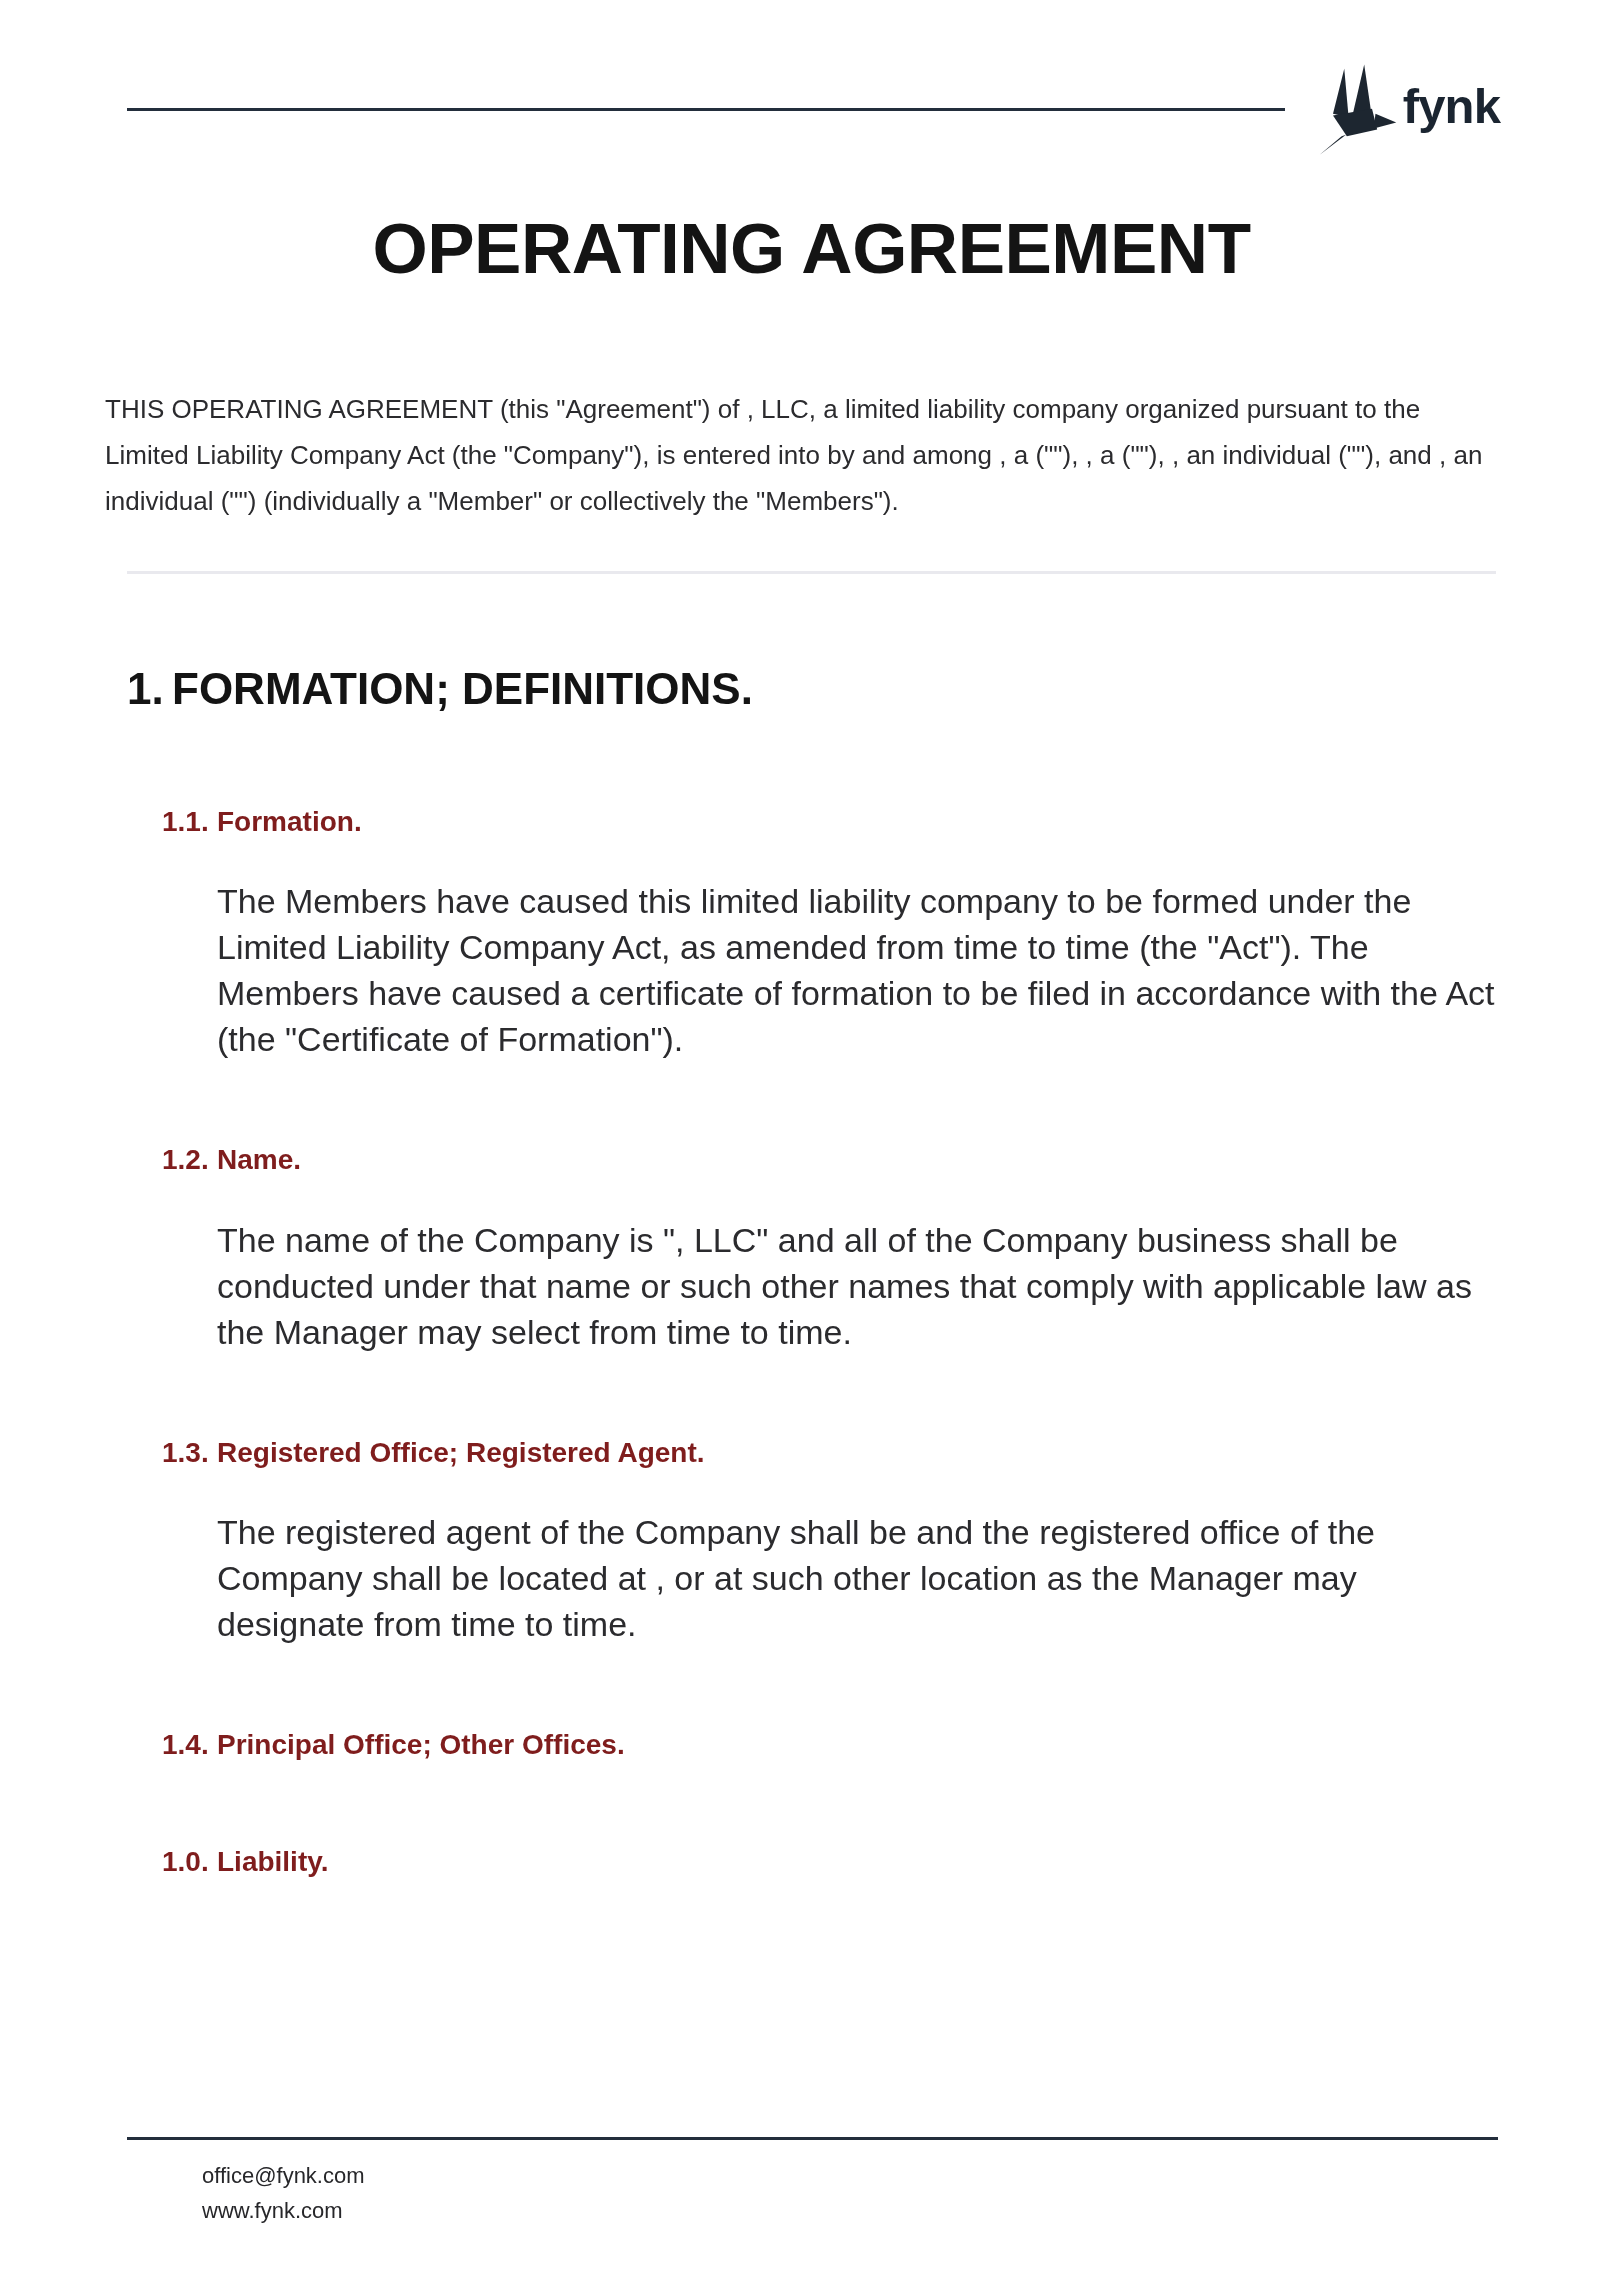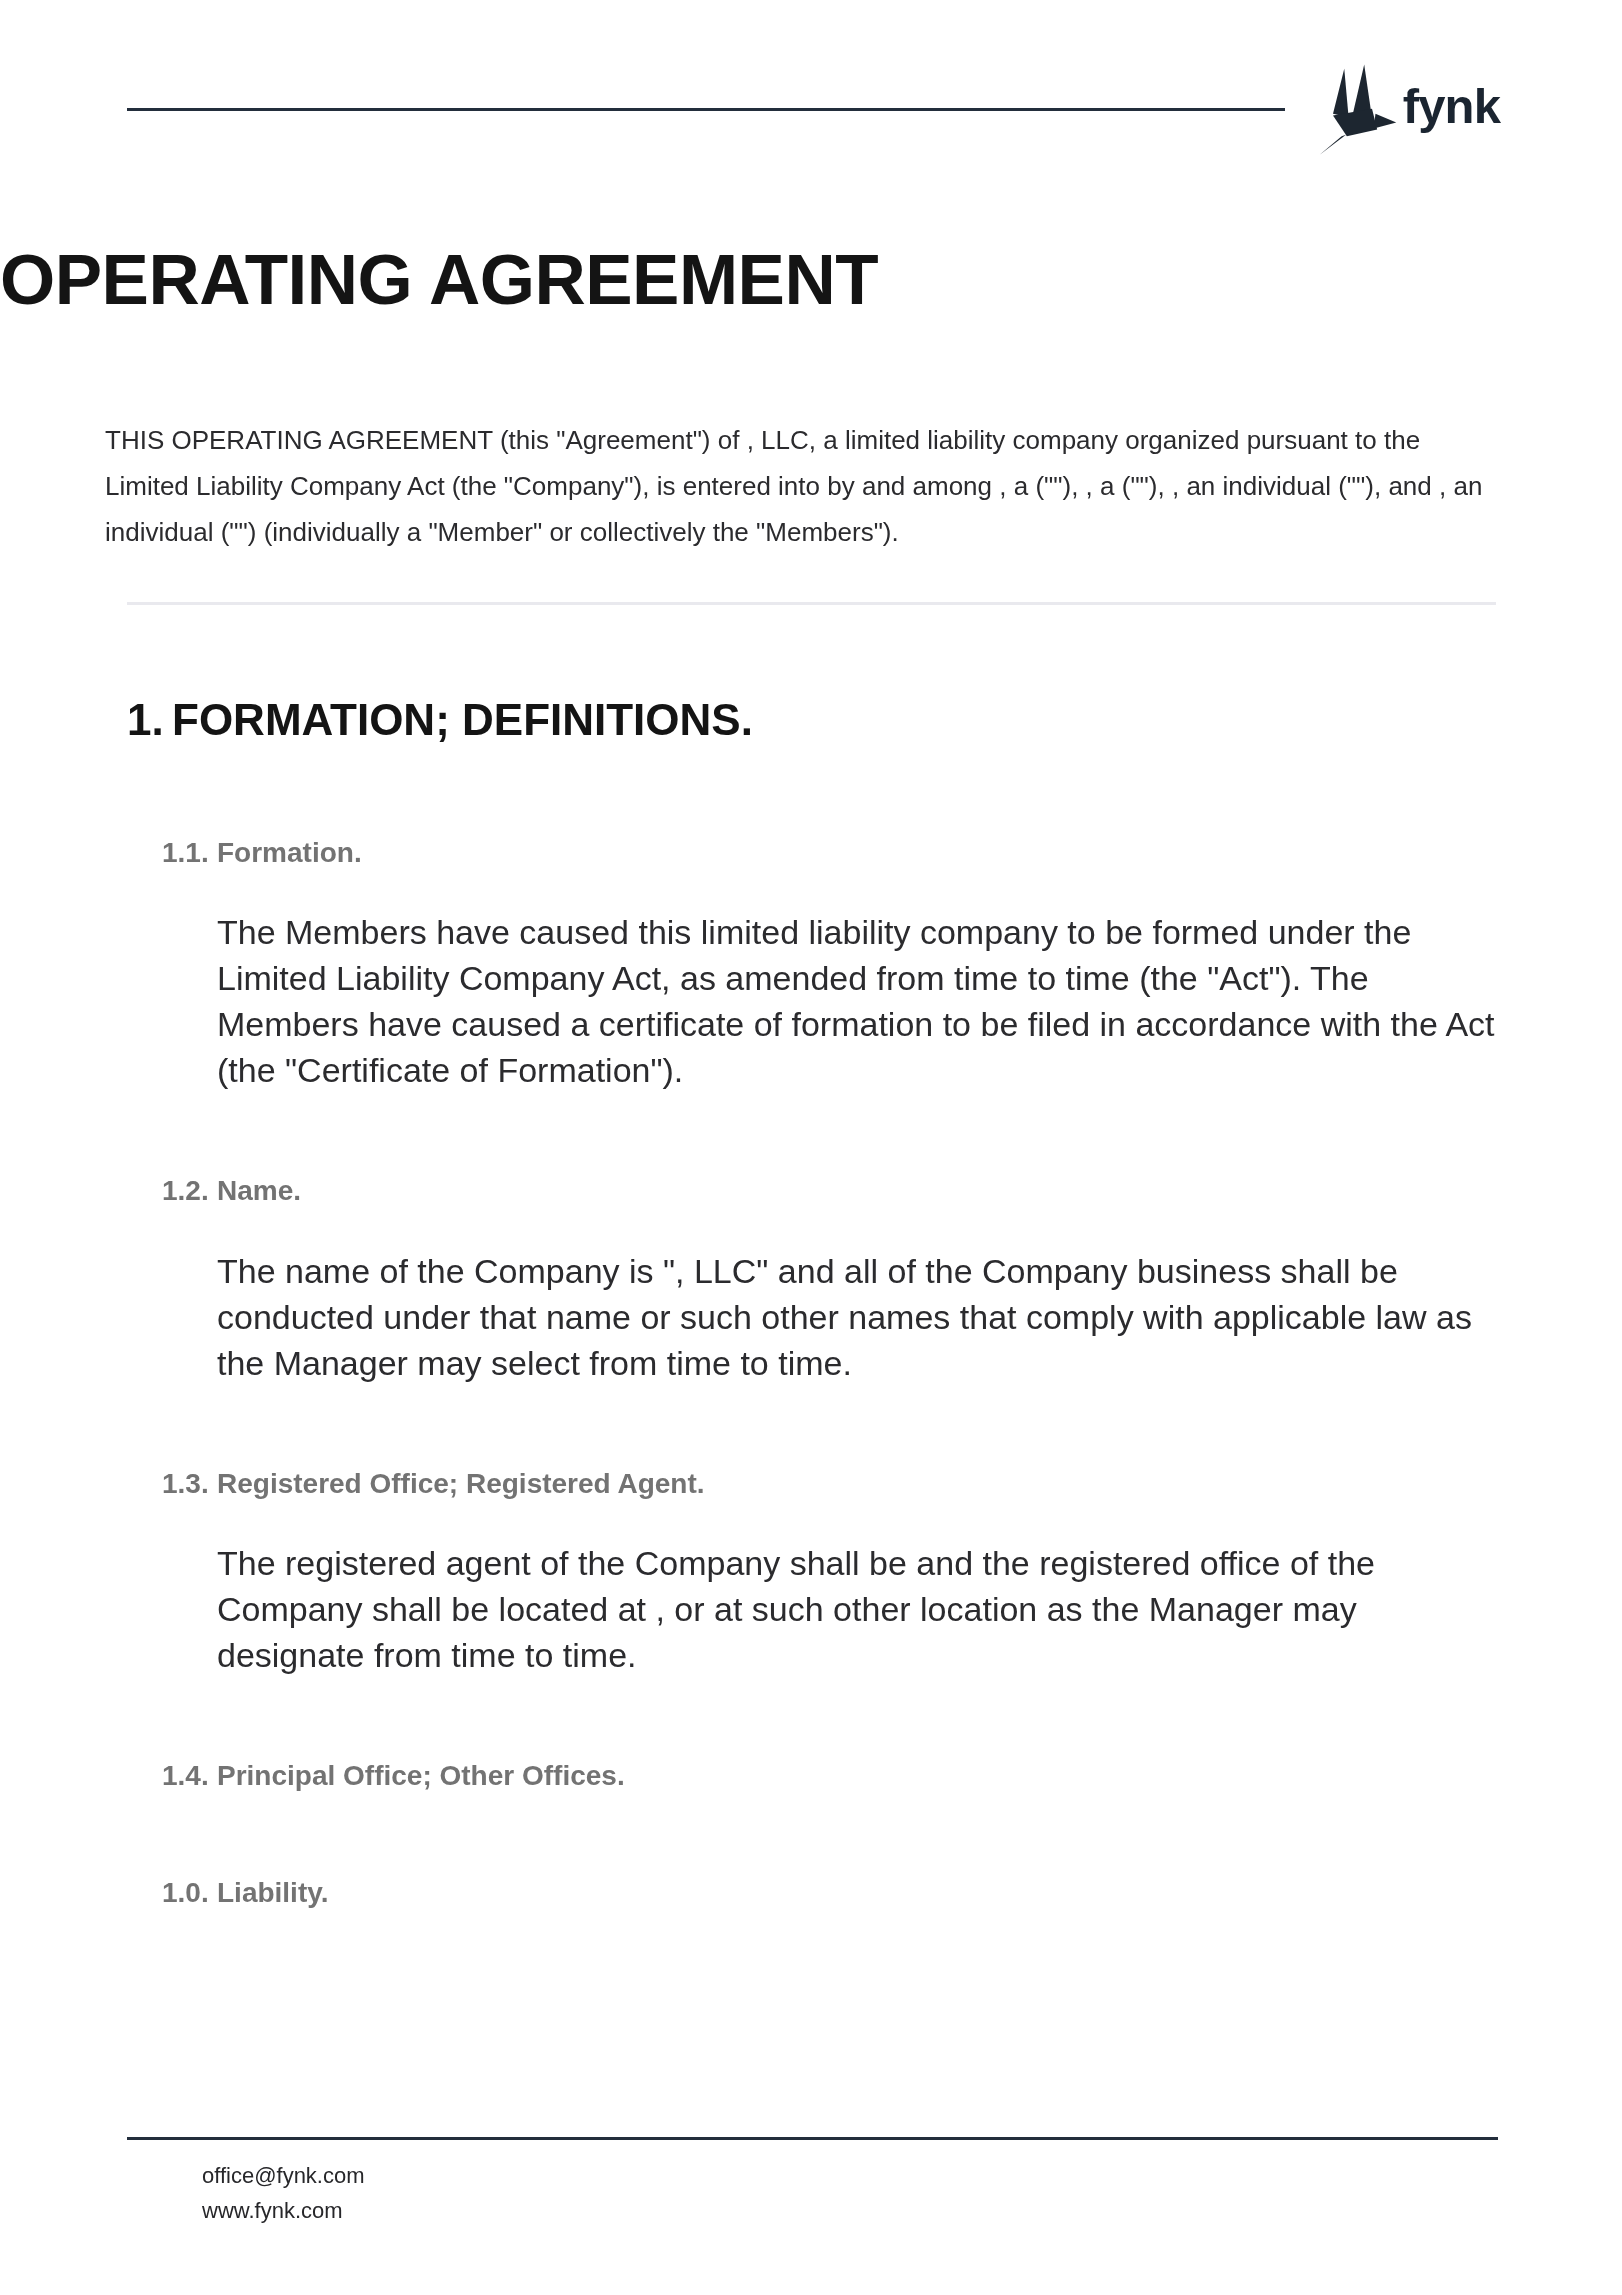--- a/index.html
+++ b/index.html
@@ -41,22 +41,22 @@
     font-size: 49px;
     font-weight: 700;
     letter-spacing: -0.9px;
     color: #1b2531;
     line-height: 1;
     padding-bottom: 5.5px;
   }
 
   
   .doc-title {
-    margin-top: 91px;
-    text-align: left;
+    margin-top: 60px;
+    text-align: center;
     font-size: 71px;
     font-weight: 700;
     line-height: 1;
     color: #141414;
     letter-spacing: -0.5px;
   }
 
   
   .intro {
     margin: 102px 127px 0 105px;
@@ -88,21 +88,21 @@
   .subsection {
     margin: 80px 127px 0 127px;
     padding-left: 35px;
   }
   .subsection.first { margin-top: 91px; }
   .sub-heading {
     display: flex;
     font-size: 28px;
     font-weight: 700;
     line-height: 1.3;
-    color: #737373;
+    color: #7f1d1d;
   }
   .sub-num {
     flex: 0 0 auto;
     width: 55px;
   }
   .sub-body {
     margin-top: 38px;
     margin-left: 55px;
     font-size: 34px;
     line-height: 46px;

